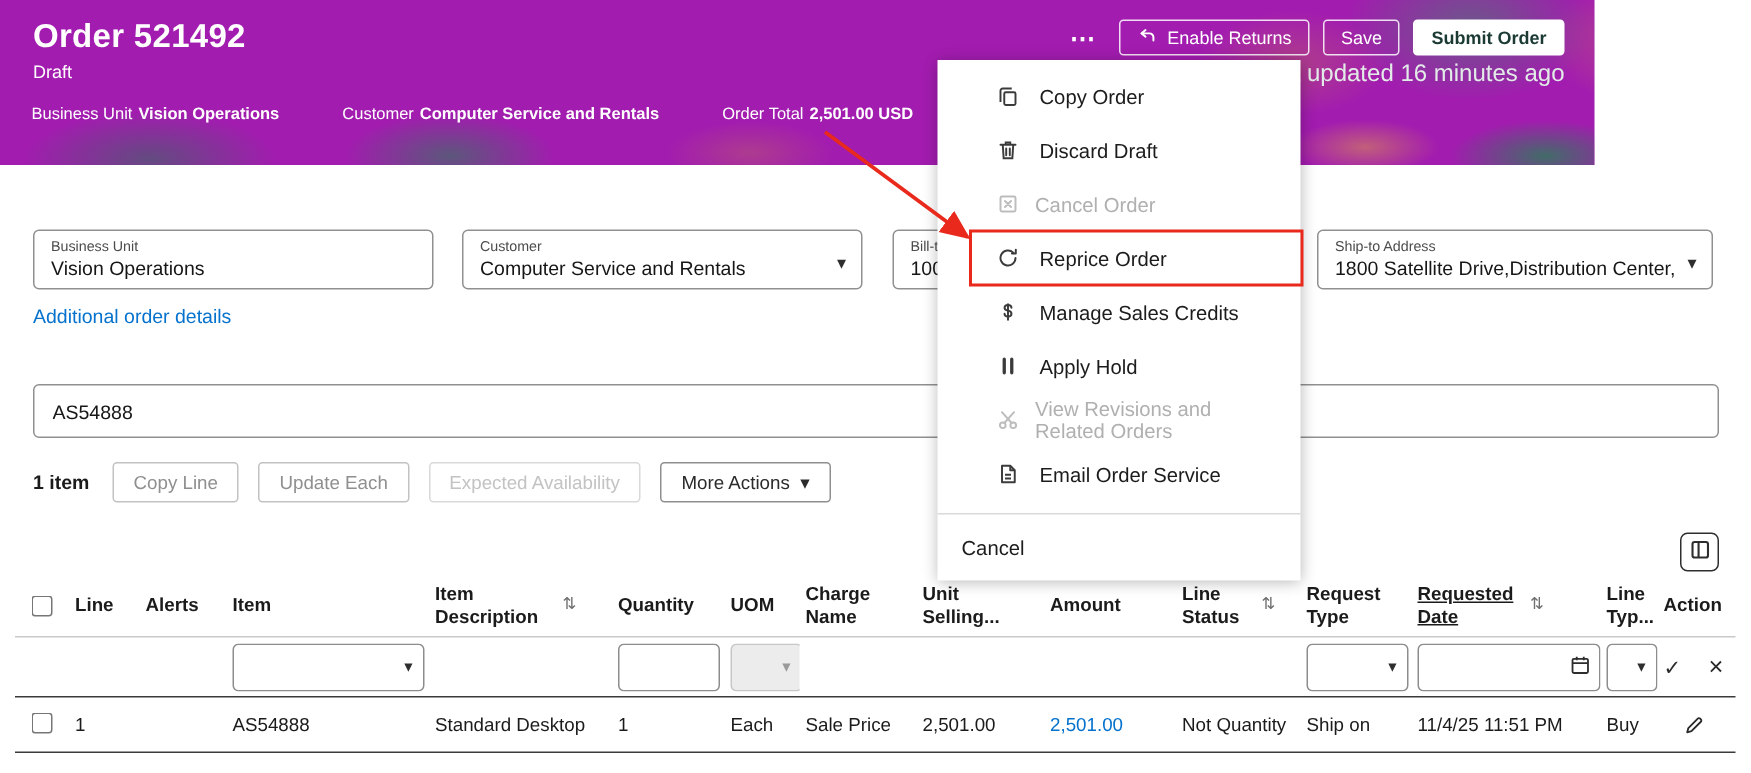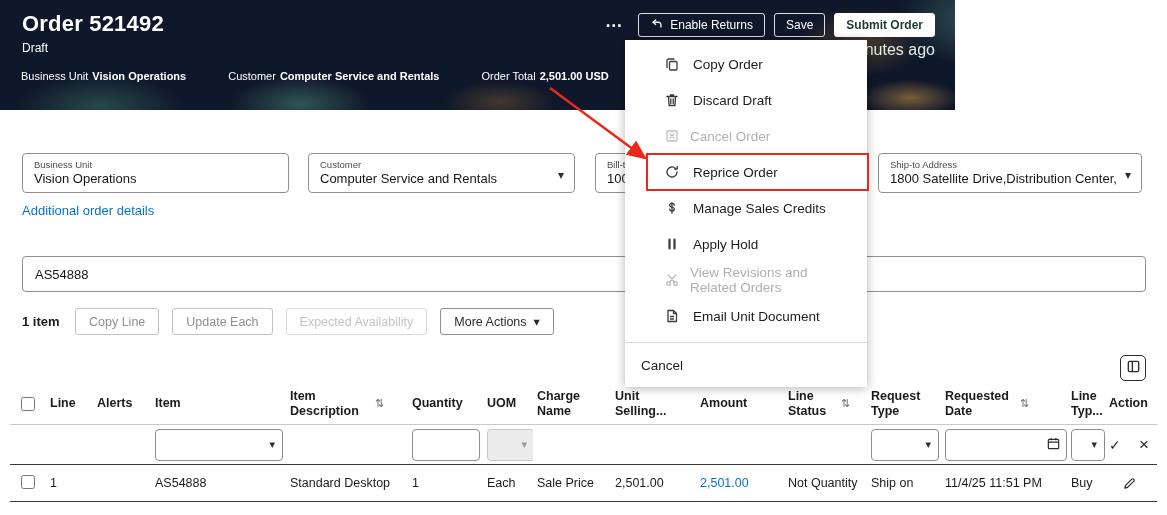--- a/index.html
+++ b/index.html
@@ -1,20 +1,20 @@
 <!DOCTYPE html>
 <html><head>
 <meta charset="utf-8">
 <style>
   * { margin:0; padding:0; box-sizing:border-box; }
   body { font-family:"Liberation Sans", sans-serif; background:#fff; }
   .screen { position:relative; width:1167px; height:515px; background:#fff; overflow:hidden; }
 
   
-  .topbar { position:absolute; top:0; left:0; width:955px; height:110px; background:#0f172a; color:#fff; overflow:hidden; }
+  .topbar { position:absolute; top:0; left:0; width:1063px; height:110px; background:#a21caf; color:#fff; overflow:hidden; }
   .pattern { position:absolute; inset:0; pointer-events:none;
     background:
       radial-gradient(60px 24px at 700px 100px, rgba(210,140,60,.55), transparent 70%),
       radial-gradient(80px 30px at 800px 106px, rgba(70,122,110,.95), transparent 70%),
       radial-gradient(70px 26px at 910px 98px, rgba(224,162,70,.5), transparent 70%),
       radial-gradient(90px 34px at 1030px 104px, rgba(60,112,100,.95), transparent 70%),
       radial-gradient(70px 28px at 1130px 96px, rgba(224,162,70,.45), transparent 70%),
       radial-gradient(100px 60px at 1100px 28px, rgba(220,155,60,.35), transparent 70%),
       radial-gradient(120px 70px at 980px 18px, rgba(72,126,113,.6), transparent 70%),
       radial-gradient(90px 50px at 862px 42px, rgba(205,140,55,.3), transparent 70%),
@@ -51,21 +51,21 @@
   .tbtn.active { color:#2b2b2b; border-color:#8f8f8f; }
   .col-icon-btn { position:absolute; left:1120px; top:355px; width:26px; height:26px; border:1.5px solid #2e2e2e;
                   border-radius:5px; background:#fff; display:flex; align-items:center; justify-content:center; cursor:pointer; color:#2e2e2e; }
 
   
   .otable { position:absolute; left:10px; top:383px; width:1147px; font-size:12.5px; color:#1b1b1b; }
   .trow { display:grid; grid-template-columns:36px 47px 58px 135px 122px 75px 50px 78px 85px 88px 83px 74px 126px 38px 52px; align-items:center; }
   .thead { height:42px; border-bottom:1px solid #c9c9c9; font-weight:bold; }
   .thead > div { display:flex; align-items:center; gap:5px; line-height:1.15; padding-left:4px; }
   .hlabel.w80 { max-width:80px; } .hlabel.w55 { max-width:55px; } .hlabel.w48 { max-width:48px; }
-  .hlabel.w70 { max-width:70px; } .hlabel.w32 { max-width:32px; }
+  .hlabel.w70 { max-width:70px;text-decoration:underline; } .hlabel.w32 { max-width:32px; }
   .sort { color:#6f6f6f; font-size:11px; font-weight:normal; cursor:pointer; }
   .tfilter { height:40px; border-bottom:1px solid #3a3a3a; }
   .tdata { height:37px; border-bottom:1px solid #3a3a3a; }
   .tdata > div, .tfilter > div { padding-left:4px; overflow:hidden; white-space:nowrap; }
   .cb { width:14px; height:14px; margin-left:7px; accent-color:#27564f; cursor:pointer; }
   .fw { height:32px; border:1px solid #8d8d8d; border-radius:4px; background:#fff; display:flex; align-items:center;
         justify-content:flex-end; padding:0 7px; cursor:pointer; }
   .fw .wc { color:#2e2e2e; font-size:11px; }
   .fw.input { justify-content:flex-start; cursor:text; }
   .fw.disabled { background:#ececec; border-color:#c7c7c7; cursor:default; }
@@ -362,21 +362,21 @@
       <span>View Revisions and Related Orders</span>
     </div>
     <div class="menu-item">
       <span class="micon">
           <svg width="16" height="16" viewBox="0 0 16 16" fill="none" stroke="currentColor" stroke-width="1.3" stroke-linejoin="round">
             <path d="M4 2.5h5.5l3 3V13.5H4z"></path>
             <path d="M9.5 2.5v3h3"></path>
             <path d="M6 8.5h4M6 11h4"></path>
           </svg>
         </span>
-      <span>Email Unit Document</span>
+      <span>Email Order Service</span>
     </div>
     <div class="menu-sep"></div>
     <div class="menu-cancel">Cancel</div>
   </div>
 
   <svg class="annotation-arrow" width="135" height="105">
     <defs>
       <marker id="ah" markerWidth="9" markerHeight="8" refX="7" refY="3.5" orient="auto">
         <path d="M0,0 L8,3.5 L0,7 z" fill="#e8291c"></path>
       </marker>

